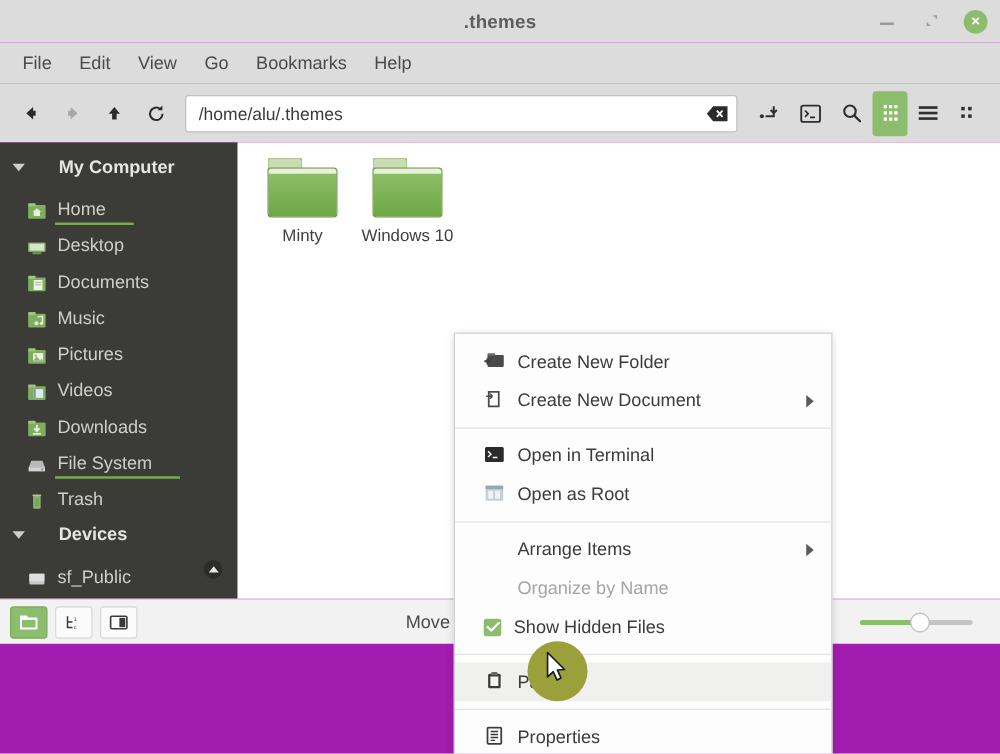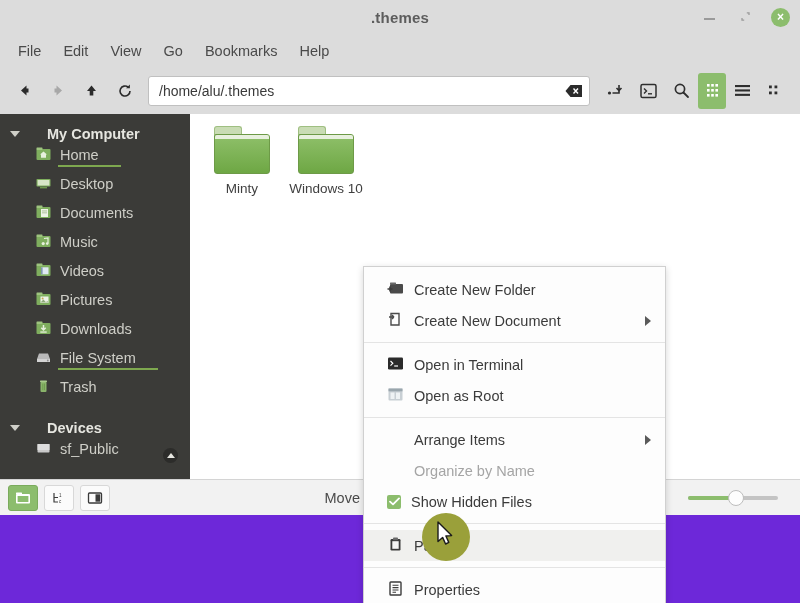--- a/index.html
+++ b/index.html
@@ -5,21 +5,21 @@
   * { box-sizing: border-box; margin: 0; padding: 0; }
   html, body {
     width: 800px; height: 603px;
     font-family: "Liberation Sans", sans-serif;
     background: #ffffff;
     overflow: hidden;
   }
   #app {
     position: relative;
     width: 800px; height: 603px;
-    background: #6d28d9;
+    background: #a21caf;
   }
 
   
   .titlebar {
     position: absolute; left: 0; top: 0; width: 800px; height: 34px;
     background: #dcdcdc;
     display: flex; align-items: center; justify-content: center;
   }
   .title-text {
     font-size: 15px; font-weight: bold; color: #5d5d5d;
@@ -101,22 +101,22 @@
   }
   .sb-group .tri {
     width: 0; height: 0; margin-right: 8px;
     border-left: 5px solid transparent; border-right: 5px solid transparent;
     border-top: 6px solid #cfcfc8;
   }
   .sb-group .g-label {
     font-size: 14.5px; font-weight: bold; color: #e6e6e0; margin-left: 19px;
   }
   .sb-item {
-    display: flex; align-items: flex-start; height: 29px;
-    padding-left: 36px; cursor: pointer; position: relative;
+    display: flex; align-items: flex-end; height: 29px;
+    padding-left: 22px; cursor: pointer; position: relative;
   }
   .sb-ico {
     width: 15px; height: 14px; margin-right: 9px; flex: 0 0 auto;
     position: relative;
   }
   .sb-label {
     font-size: 14.5px; color: #cfcfc8; position: relative;
   }
   .sb-item.underlined .sb-label::after {
     content: ""; position: absolute; left: -2px; right: -22px; bottom: -4px;
@@ -416,38 +416,38 @@
         </svg>
       </span>
       <span class="sb-label">Music</span>
     </div>
 
     <div class="sb-item">
       <span class="sb-ico">
         <svg width="15" height="14" viewBox="0 0 15 14">
           <rect x="0.5" y="2" width="14" height="11" rx="1" fill="#7fae5e"></rect>
           <rect x="0.5" y="0.5" width="6" height="2.4" rx="0.6" fill="#9ec47f"></rect>
-          <rect x="5" y="4.3" width="7.5" height="7" fill="#dfe9f3"></rect>
-          <rect x="5" y="4.3" width="1.6" height="7" fill="#7e95ad"></rect>
-        </svg>
-      </span>
-      <span class="sb-label">Videos</span>
-    </div>
-
-    <div class="sb-item">
-      <span class="sb-ico">
-        <svg width="15" height="14" viewBox="0 0 15 14">
-          <rect x="0.5" y="2" width="14" height="11" rx="1" fill="#7fae5e"></rect>
-          <rect x="0.5" y="0.5" width="6" height="2.4" rx="0.6" fill="#9ec47f"></rect>
           <rect x="4.5" y="4.5" width="8" height="6.5" fill="#eef3e7"></rect>
           <circle cx="6.6" cy="6.6" r="1" fill="#c5a84f"></circle>
           <path d="M4.5 10.5 L7.4 7.4 L10 10.2 L11.2 9 L12.5 10.5 Z" fill="#8fa87a"></path>
         </svg>
       </span>
       <span class="sb-label">Pictures</span>
+    </div>
+
+    <div class="sb-item">
+      <span class="sb-ico">
+        <svg width="15" height="14" viewBox="0 0 15 14">
+          <rect x="0.5" y="2" width="14" height="11" rx="1" fill="#7fae5e"></rect>
+          <rect x="0.5" y="0.5" width="6" height="2.4" rx="0.6" fill="#9ec47f"></rect>
+          <rect x="5" y="4.3" width="7.5" height="7" fill="#dfe9f3"></rect>
+          <rect x="5" y="4.3" width="1.6" height="7" fill="#7e95ad"></rect>
+        </svg>
+      </span>
+      <span class="sb-label">Videos</span>
     </div>
 
     <div class="sb-item">
       <span class="sb-ico">
         <svg width="15" height="14" viewBox="0 0 15 14">
           <rect x="0.5" y="2" width="14" height="11" rx="1" fill="#7fae5e"></rect>
           <rect x="0.5" y="0.5" width="6" height="2.4" rx="0.6" fill="#9ec47f"></rect>
           <path d="M7.5 4 L7.5 8.6 M5.3 6.7 L7.5 9 L9.7 6.7" stroke="#e7f0dd" stroke-width="1.5" fill="none"></path>
           <rect x="4.3" y="10.4" width="6.4" height="1.3" fill="#e7f0dd"></rect>
         </svg>

